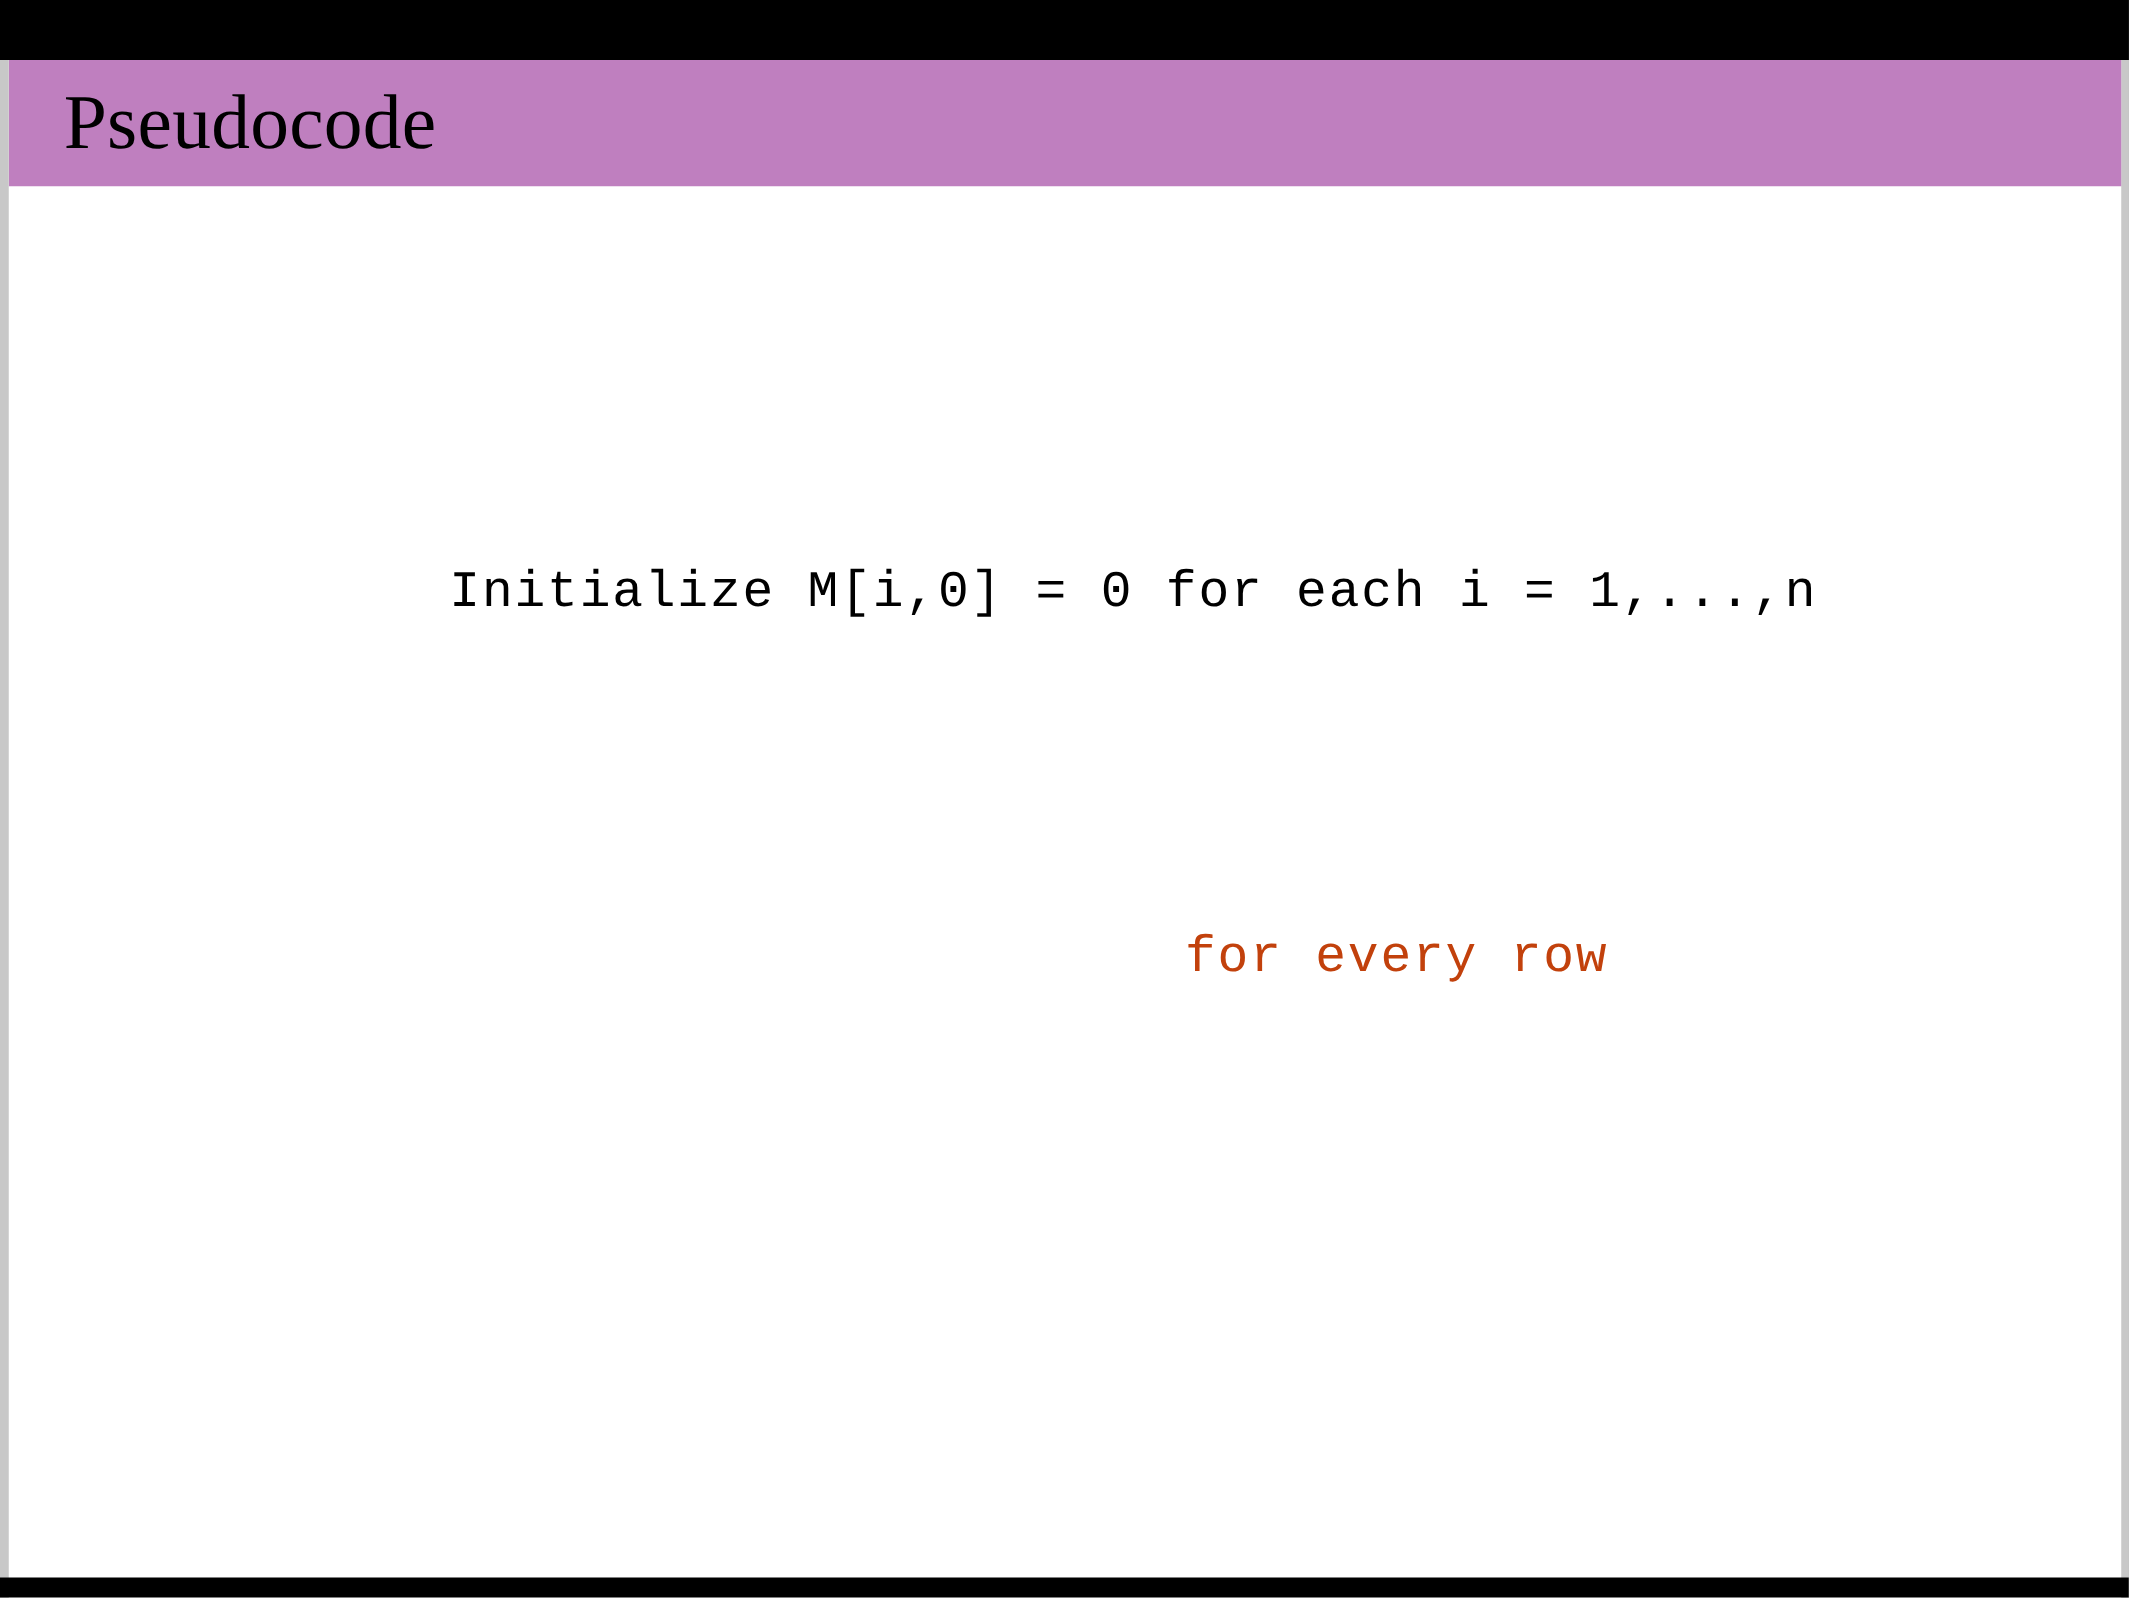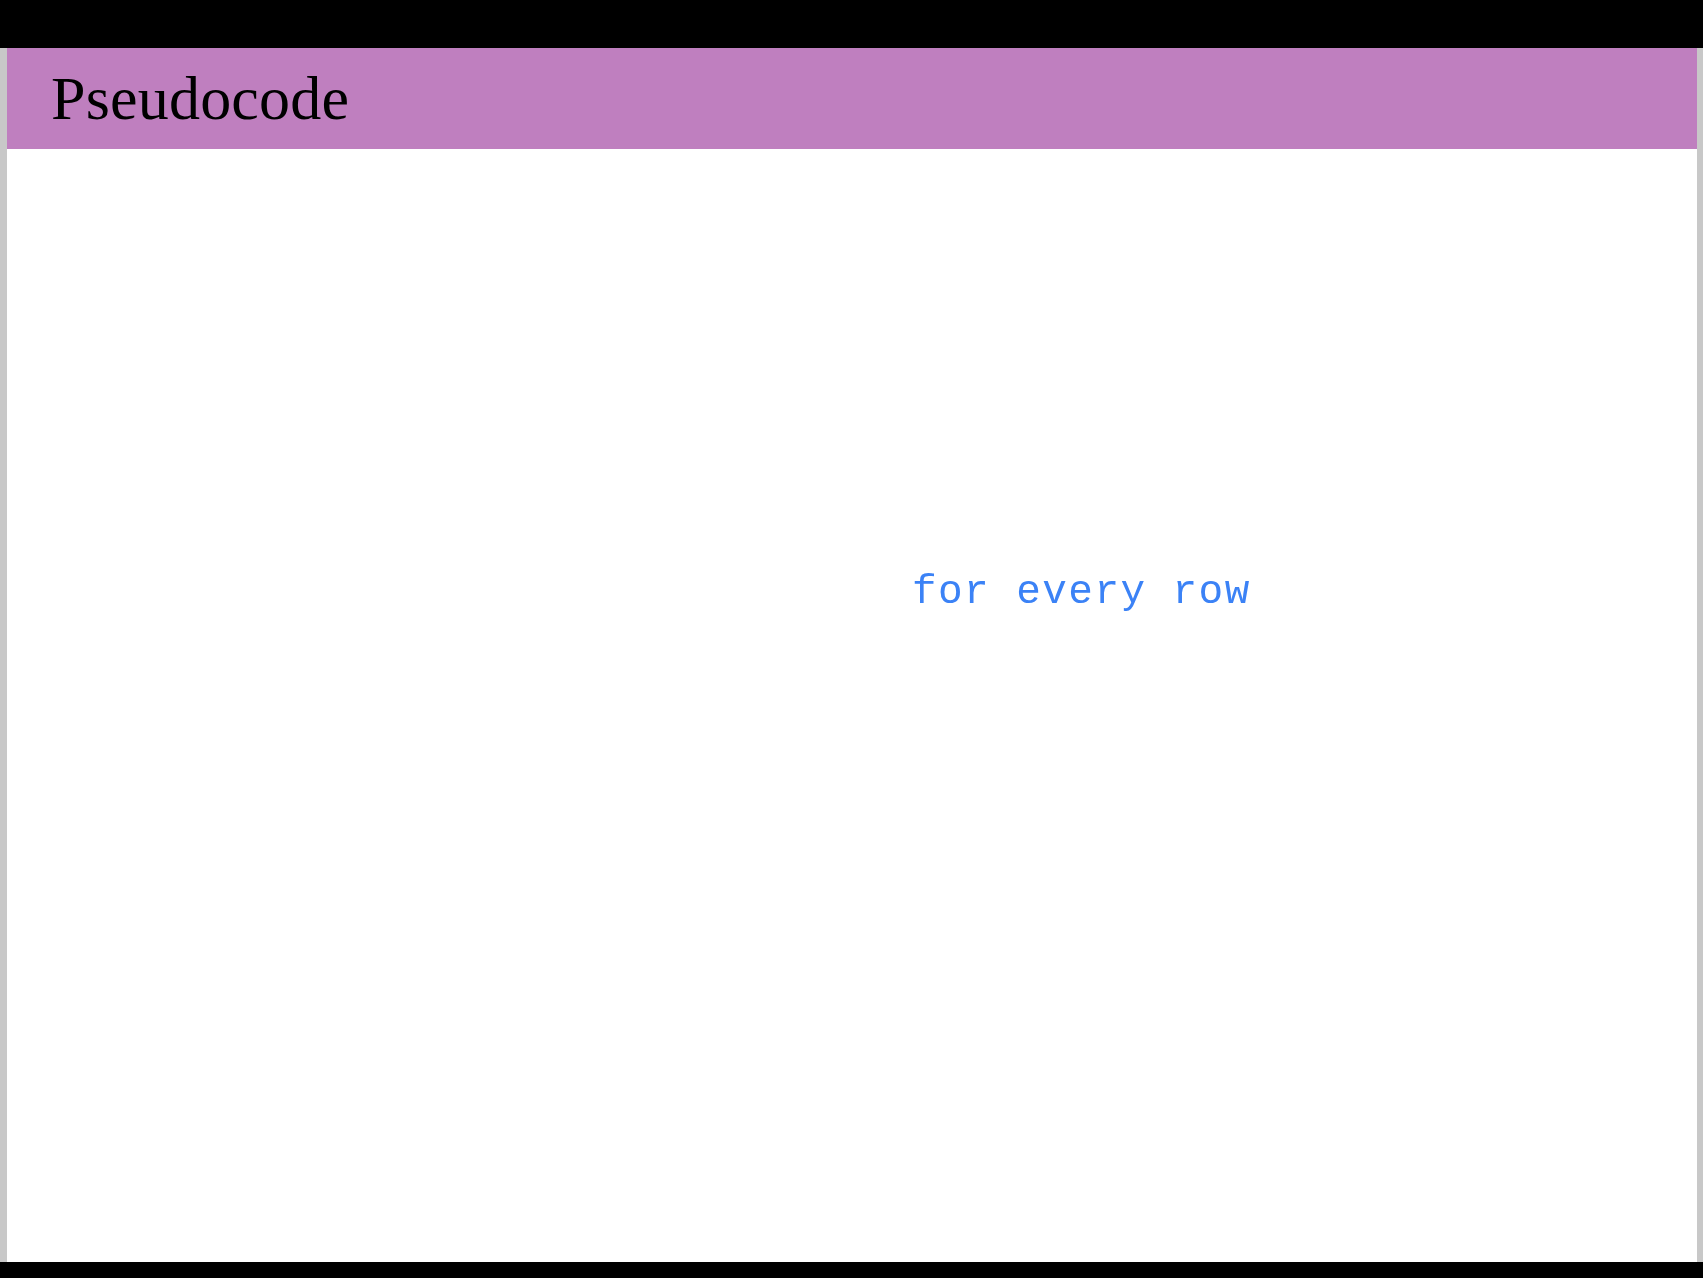--- a/index.html
+++ b/index.html
@@ -73,35 +73,39 @@
 
   .code-line {
     position: relative;
     height: 58.5px;
     white-space: pre;
   }
 
   .comment {
     position: absolute;
     top: 0;
-    left: 787px;
-    color: #3b82f6;
+    left: 823px;
+    color: #c2410c;
     white-space: pre;
   }
 </style>
 </head>
 <body>
 
 <div id="slide">
 
   <div id="title-bar">
     <div id="title-text">Pseudocode</div>
   </div>
 
   <div id="code-block">
+    <div class="code-line">
+      <span>   Initialize M[i,0] = 0 for each i = 1,...,n</span>
+      <span class="comment"></span>
+    </div>
     <div class="code-line">
       <span></span>
       <span class="comment"></span>
     </div>
     <div class="code-line">
       <span class="comment">for every row</span>
     </div>
     
     
     

